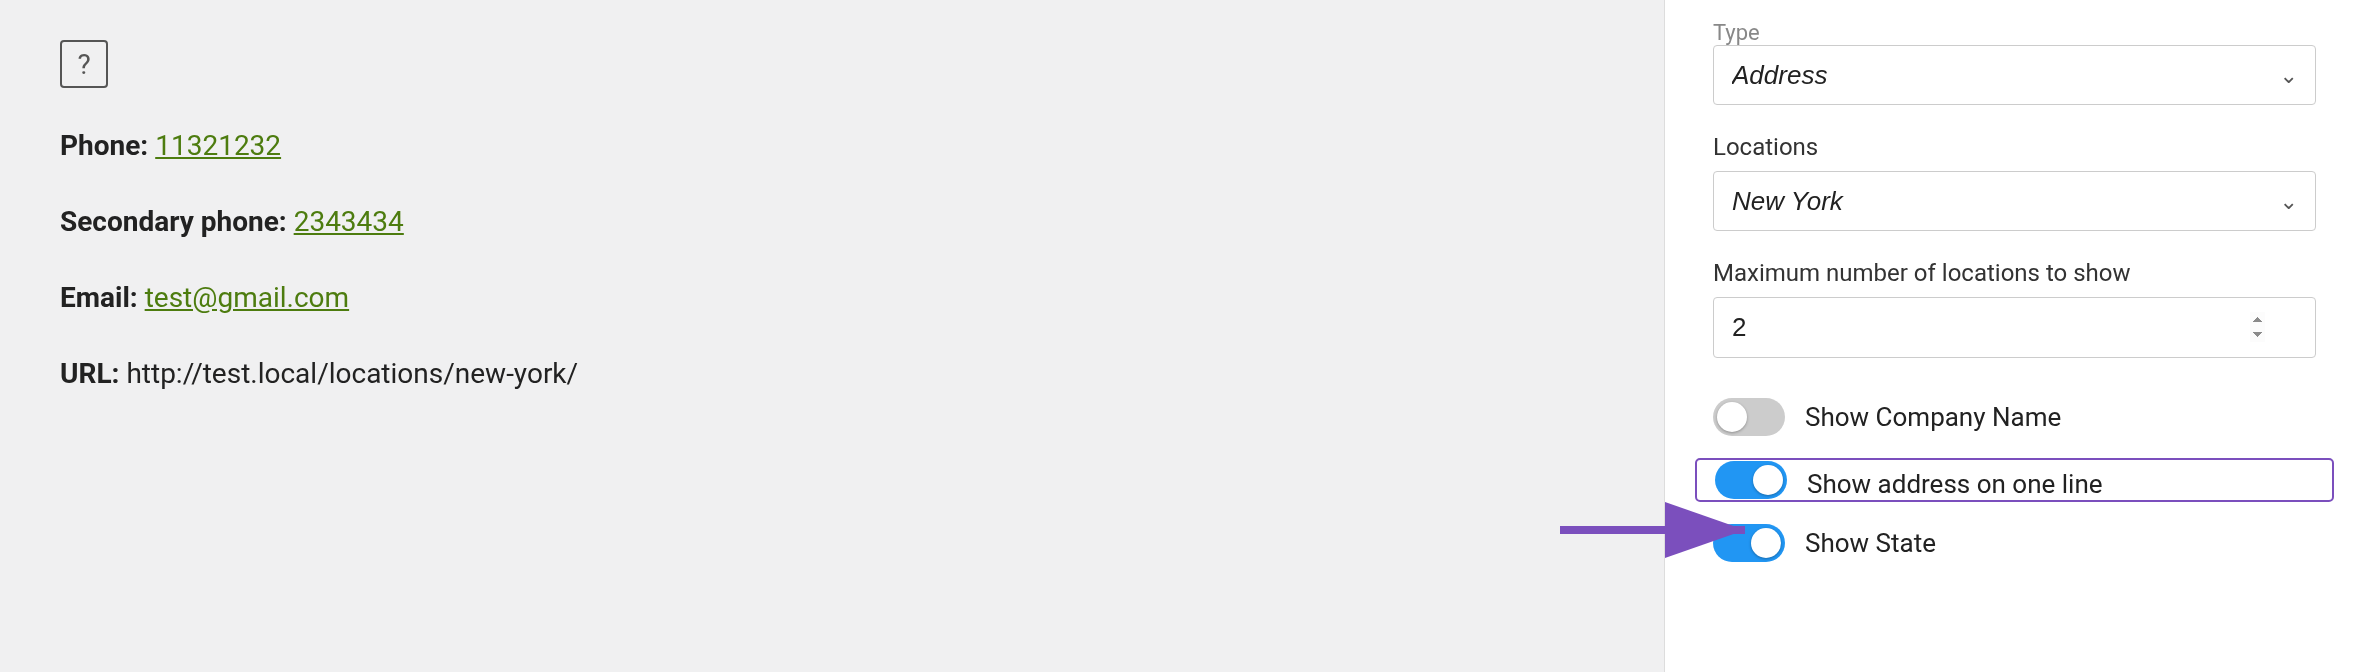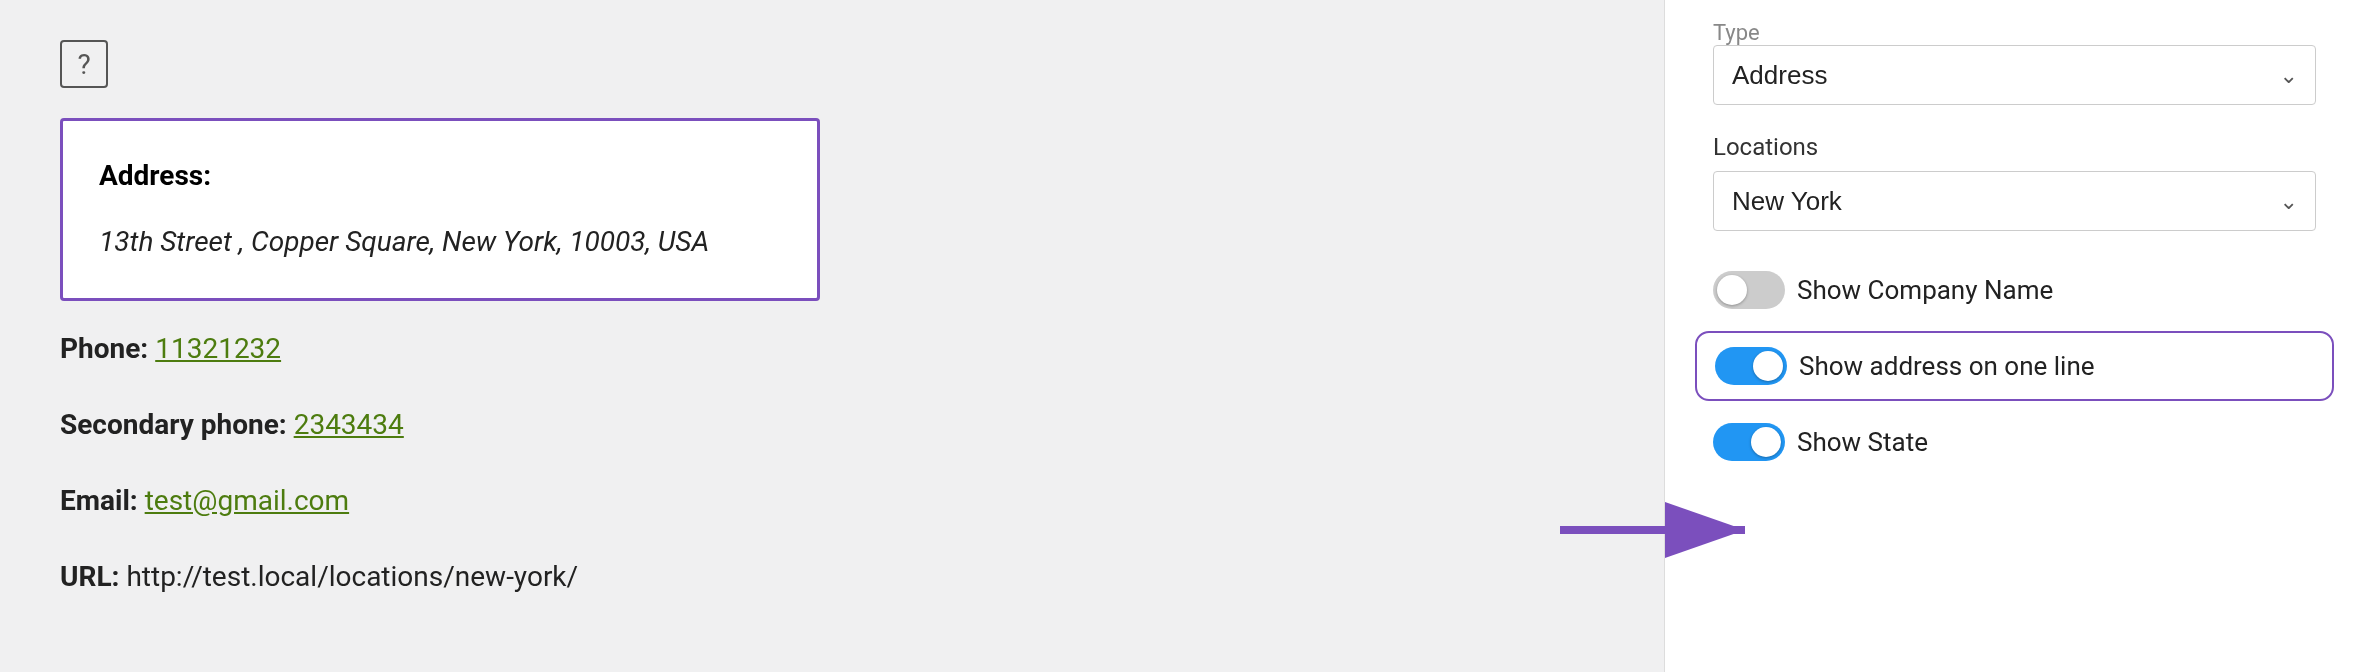--- a/index.html
+++ b/index.html
@@ -100,20 +100,21 @@
     .select-wrapper select {
       width: 100%;
       padding: 14px 50px 14px 18px;
       font-size: 26px;
       border: 1px solid #ccc;
       border-radius: 4px;
       appearance: none;
       background: #fff;
       cursor: pointer;
       color: #222;
+      font-style: italic;
     }
 
     .select-arrow {
       position: absolute;
       right: 18px;
       top: 50%;
       transform: translateY(-50%);
       pointer-events: none;
       font-size: 22px;
       color: #555;
@@ -134,30 +135,31 @@
       appearance: textfield;
     }
 
     .number-input-wrapper input[type="number"]::-webkit-inner-spin-button {
       opacity: 1;
     }
 
     .toggle-row {
       display: flex;
       align-items: center;
-      gap: 12px;
+      gap: 20px;
       margin-bottom: 22px;
     }
 
     .toggle-row.highlighted {
       border: 2.5px solid #7b4fbd;
-      border-radius: 14px;
-      padding: 14px 18px;
+      border-radius: 5px;
+      padding: 1px 18px;
       margin-left: -18px;
       margin-right: -18px;
+      align-items: flex-end;
     }
 
     .toggle {
       position: relative;
       width: 72px;
       height: 38px;
       flex-shrink: 0;
     }
 
     .toggle input {
@@ -230,24 +232,20 @@
     }
   </style>
 </head>
 <body>
 
 <div class="left-panel">
   <div class="help-icon">
     <span>?</span>
   </div>
 
-  <div class="address-block">
-    <span class="label">Address:</span>
-    <span class="address-line">13th Street , Copper Square, New York, 10003, USA</span>
-  </div>
 
   <div class="contact-line">
     <span class="field-label">Phone:</span>
     <a href="#">11321232</a>
   </div>
 
   <div class="contact-line">
     <span class="field-label">Secondary phone:</span>
     <a href="#">2343434</a>
   </div>
@@ -274,20 +272,26 @@
   </div>
 
   <div class="field-group">
     <span class="field-label-text">Locations</span>
     <div class="select-wrapper">
       <select><option>New York</option></select>
       <span class="select-arrow">⌄</span>
     </div>
   </div>
 
+  <div class="field-group">
+    <span class="field-label-text">Maximum number of locations to show</span>
+    <div class="number-input-wrapper">
+      <input type="number" value="2" style="">
+    </div>
+  </div>
 
   <div class="spacer"></div>
 
   <div class="toggle-row">
     <label class="toggle">
       <input type="checkbox" style="">
       <span class="toggle-slider off"></span>
     </label>
     <span class="toggle-label">Show Company Name</span>
   </div>

